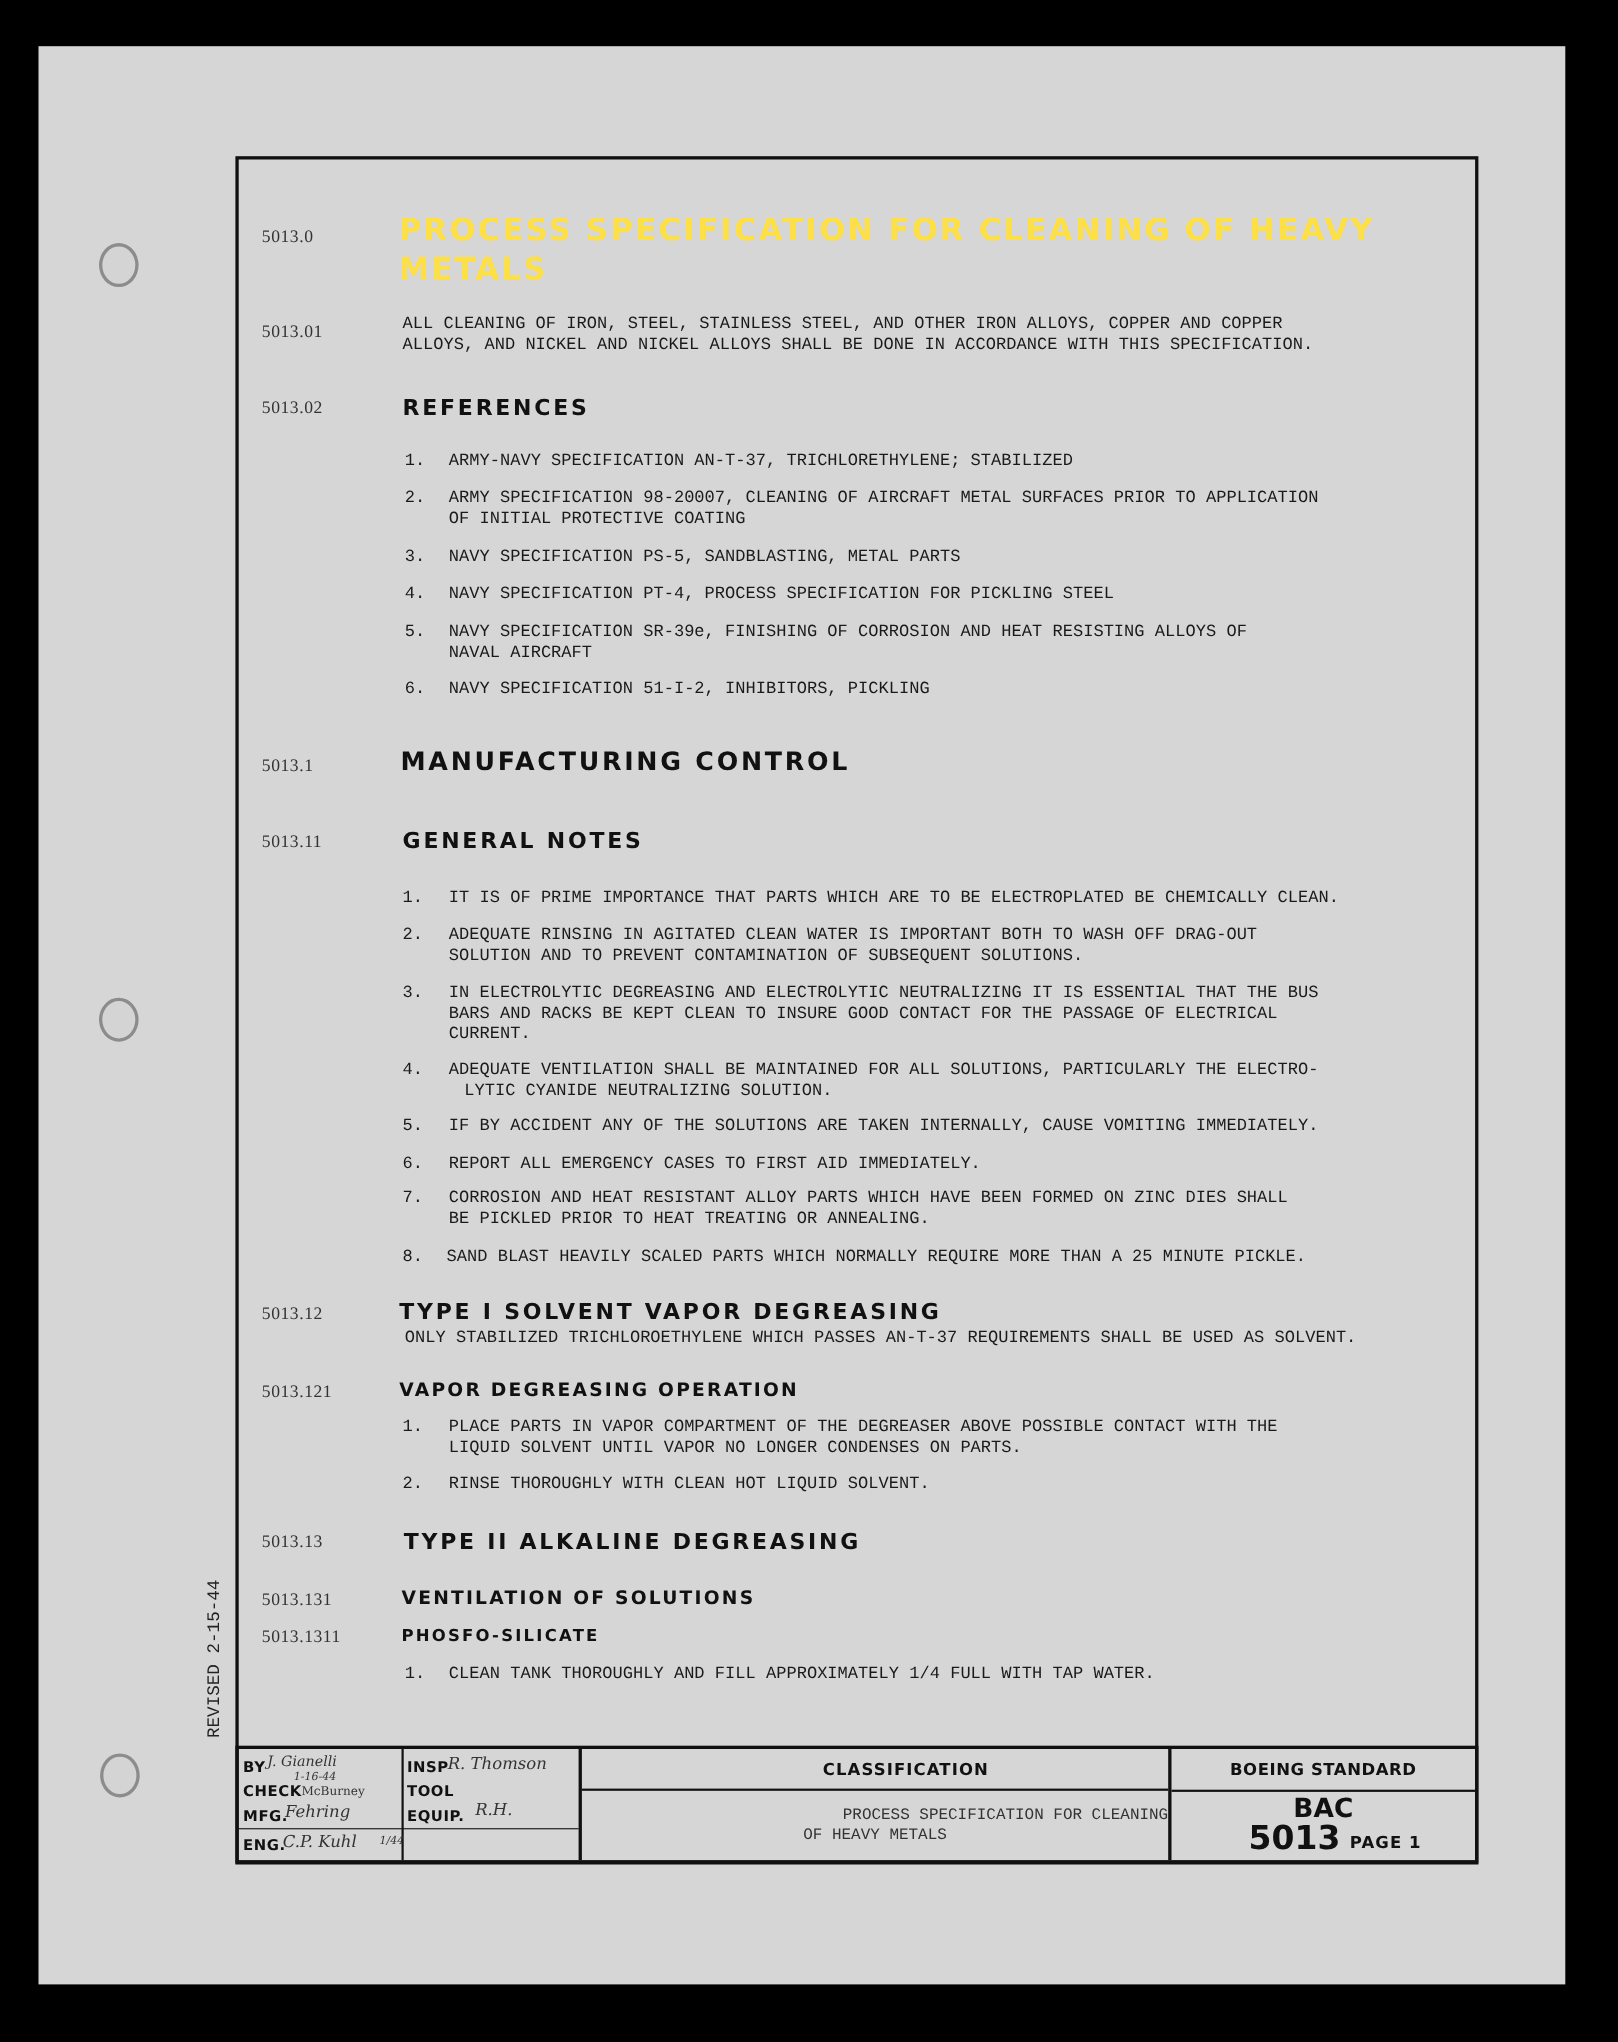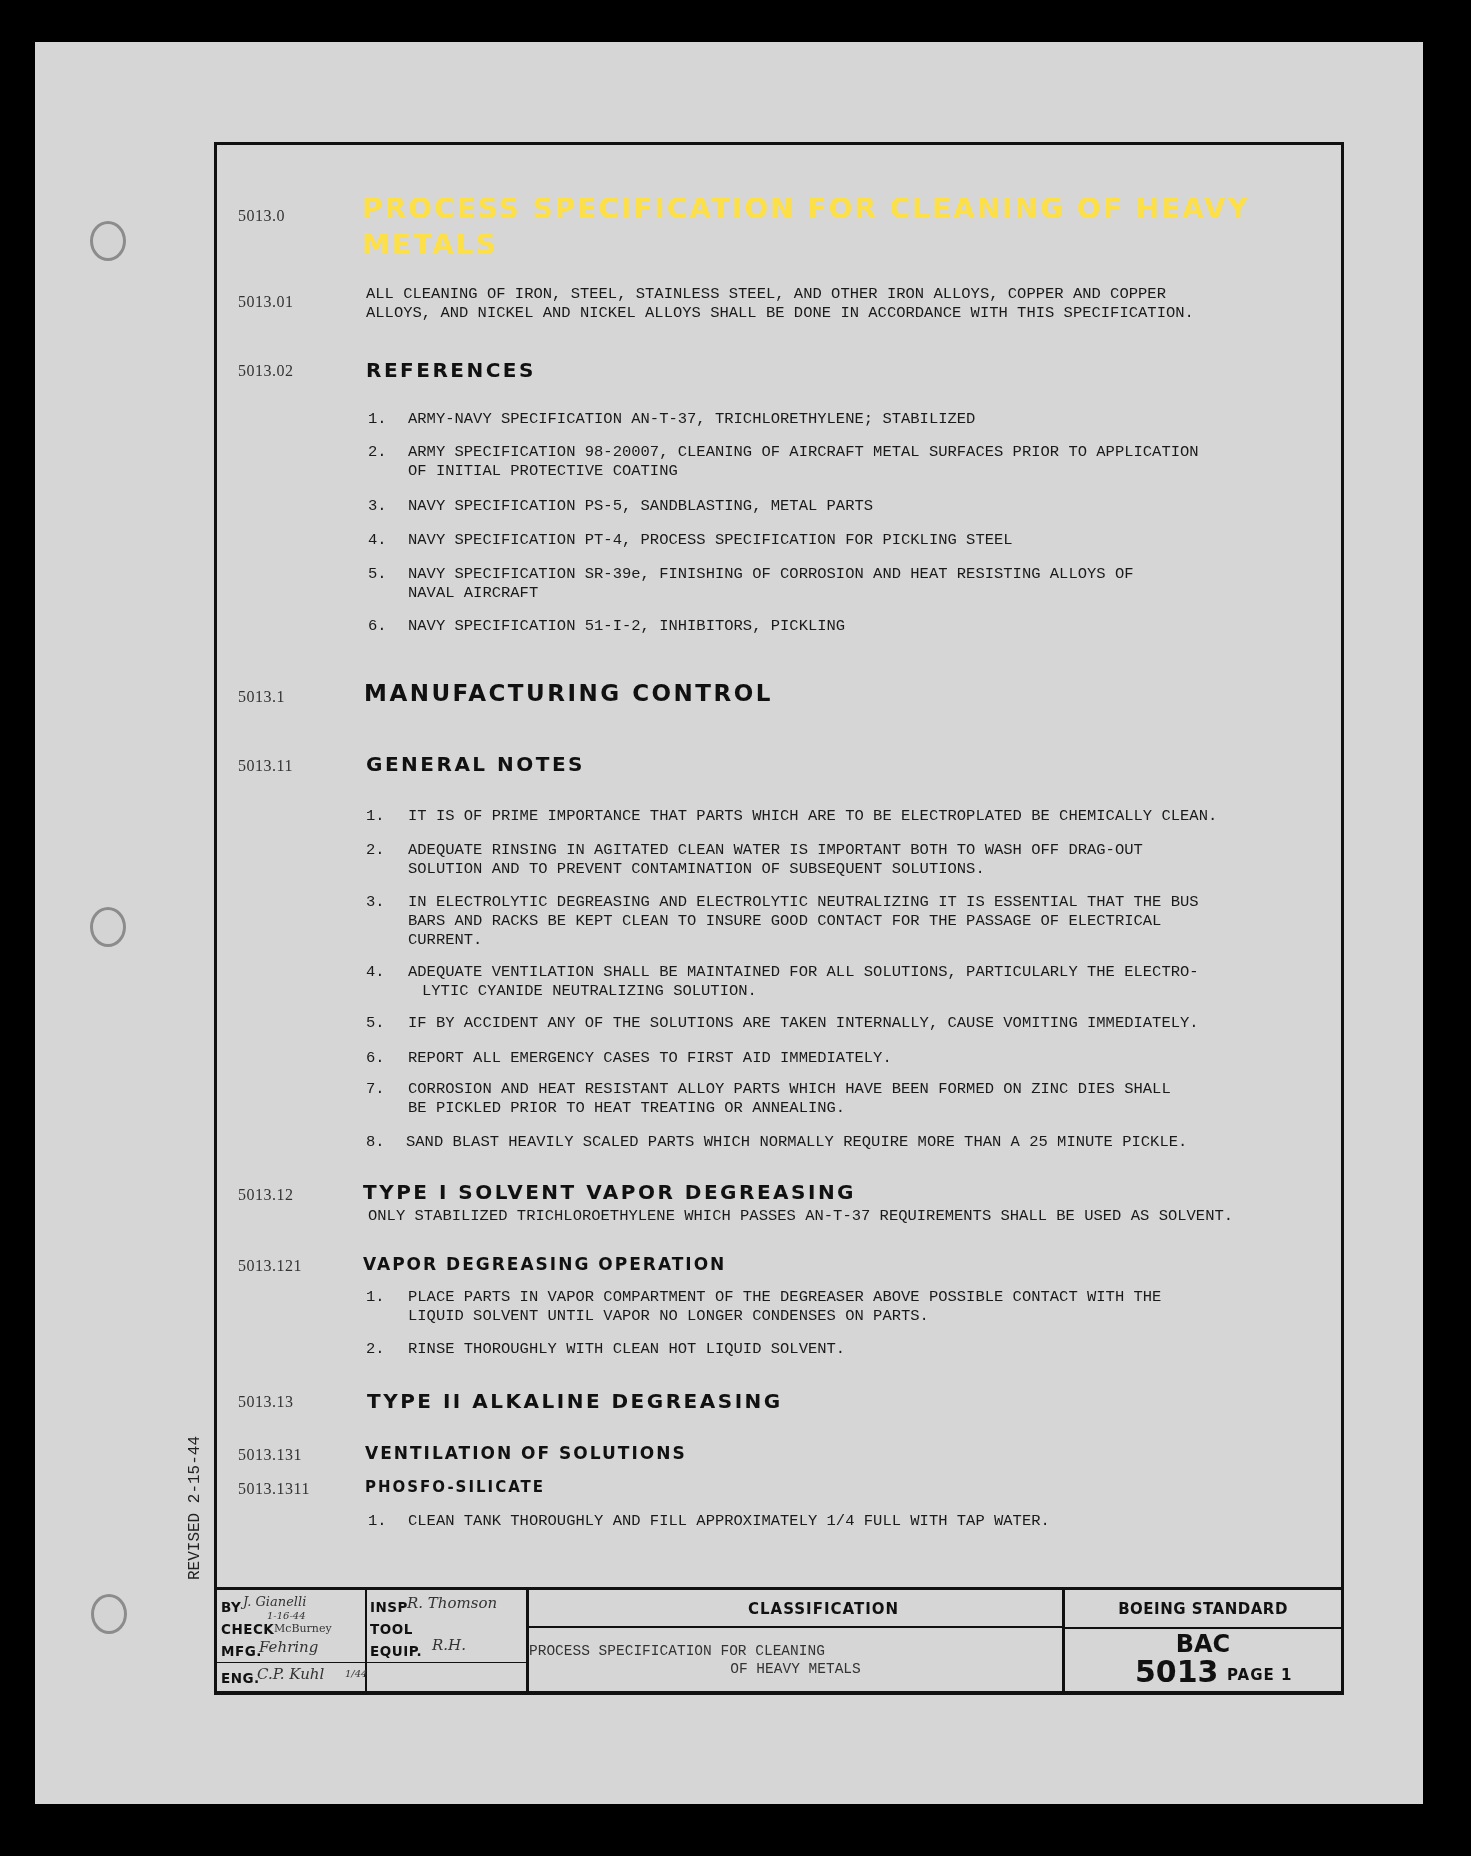--- a/index.html
+++ b/index.html
@@ -144,20 +144,20 @@
   <div class="abs sig" style="left:40px;top:75px;">C.P. Kuhl</div>
   <div class="abs sig" style="left:128px;top:78px;font-size:10px;">1/44</div>
 
   <div class="abs tblabel" style="left:153px;top:9px;">INSP</div>
   <div class="abs sig" style="left:190px;top:4px;">R. Thomson</div>
   <div class="abs tblabel" style="left:153px;top:31px;">TOOL</div>
   <div class="abs tblabel" style="left:153px;top:53px;">EQUIP.</div>
   <div class="abs sig" style="left:215px;top:46px;">R.H.</div>
 
   <div class="abs tblabel" style="left:312px;top:10px;width:589px;text-align:center;font-size:15px;letter-spacing:1px;">CLASSIFICATION</div>
-  <div class="abs tw" style="left:312px;top:52px;width:533px;text-align:left;font-size:14.5px;color:#333;">PROCESS SPECIFICATION FOR CLEANING</div>
+  <div class="abs tw" style="left:312px;top:52px;width:533px;text-align:right;font-size:14.5px;color:#333;">PROCESS SPECIFICATION FOR CLEANING</div>
   <div class="abs tw" style="left:312px;top:70px;width:533px;text-align:center;font-size:14.5px;color:#333;">OF HEAVY METALS</div>
 
   <div class="abs tblabel" style="left:848px;top:10px;width:276px;text-align:center;font-size:15px;">BOEING STANDARD</div>
   <div class="abs bac" style="left:848px;top:40px;width:276px;text-align:center;font-size:24px;">BAC</div>
   <div class="abs bac" style="left:918px;top:64px;font-size:30px;">5013</div>
   <div class="abs bac" style="left:1010px;top:76px;font-size:15px;letter-spacing:1px;">PAGE 1</div>
 </div>
 
 </body></html>

